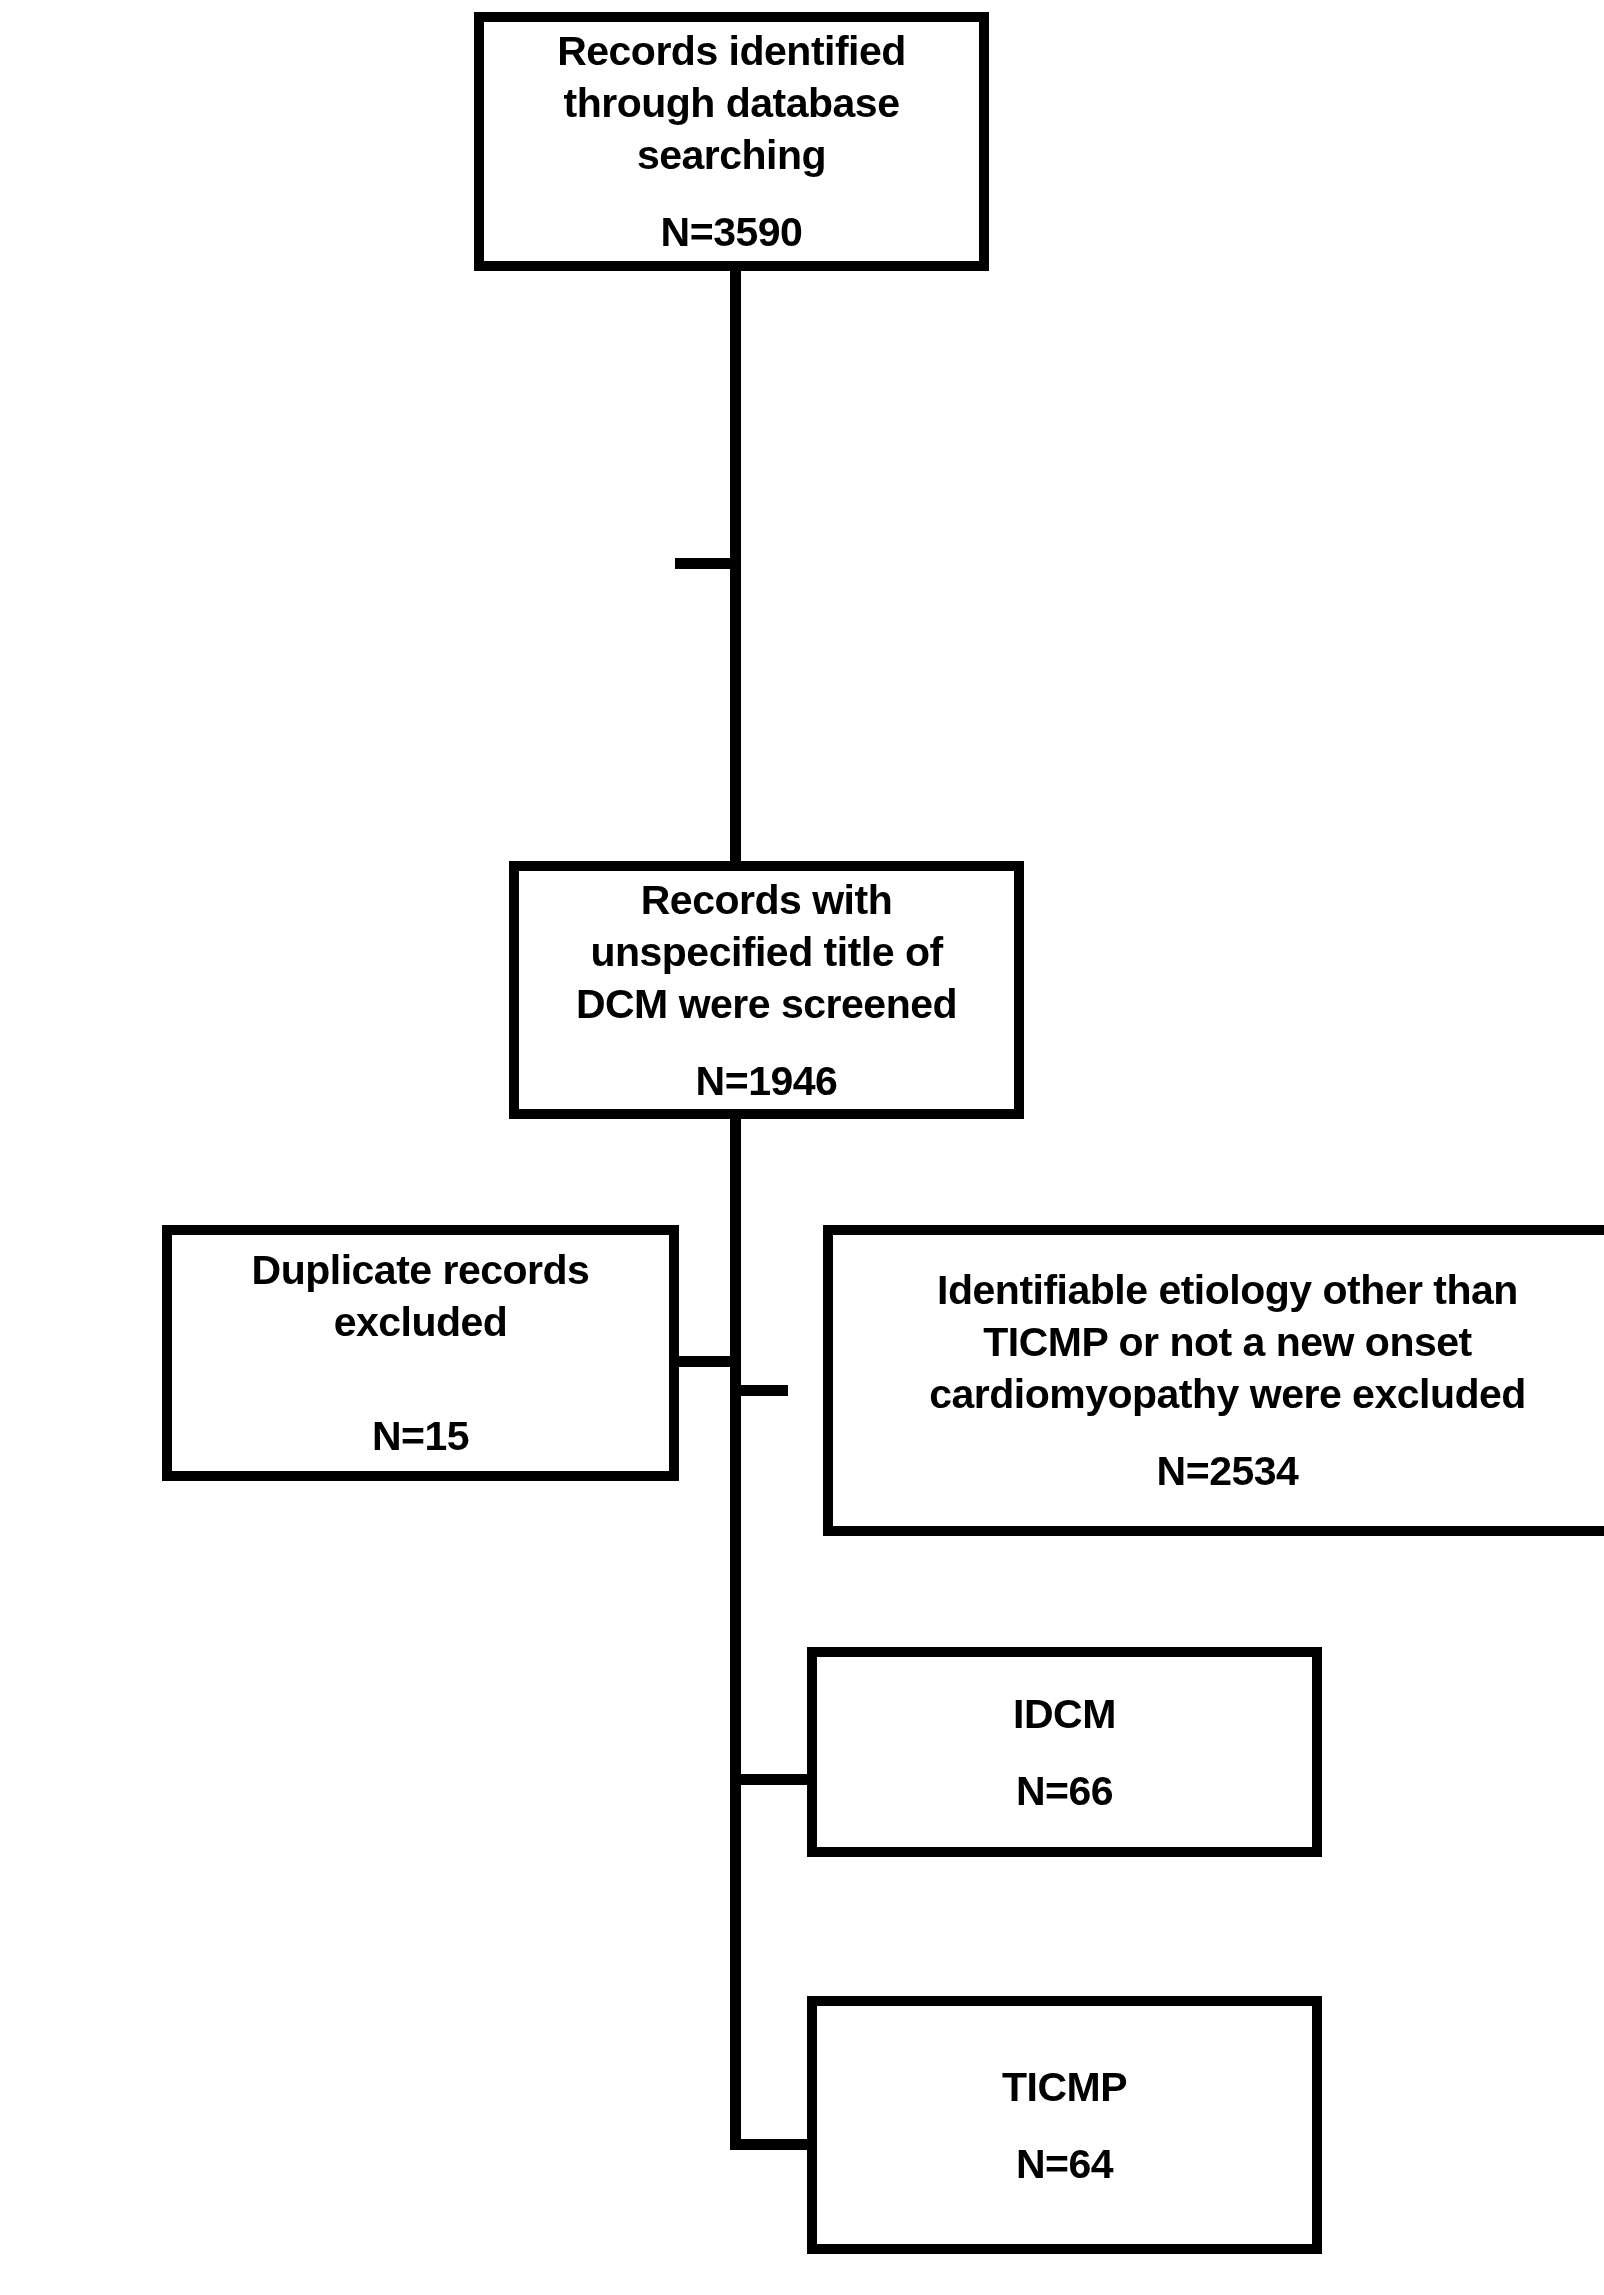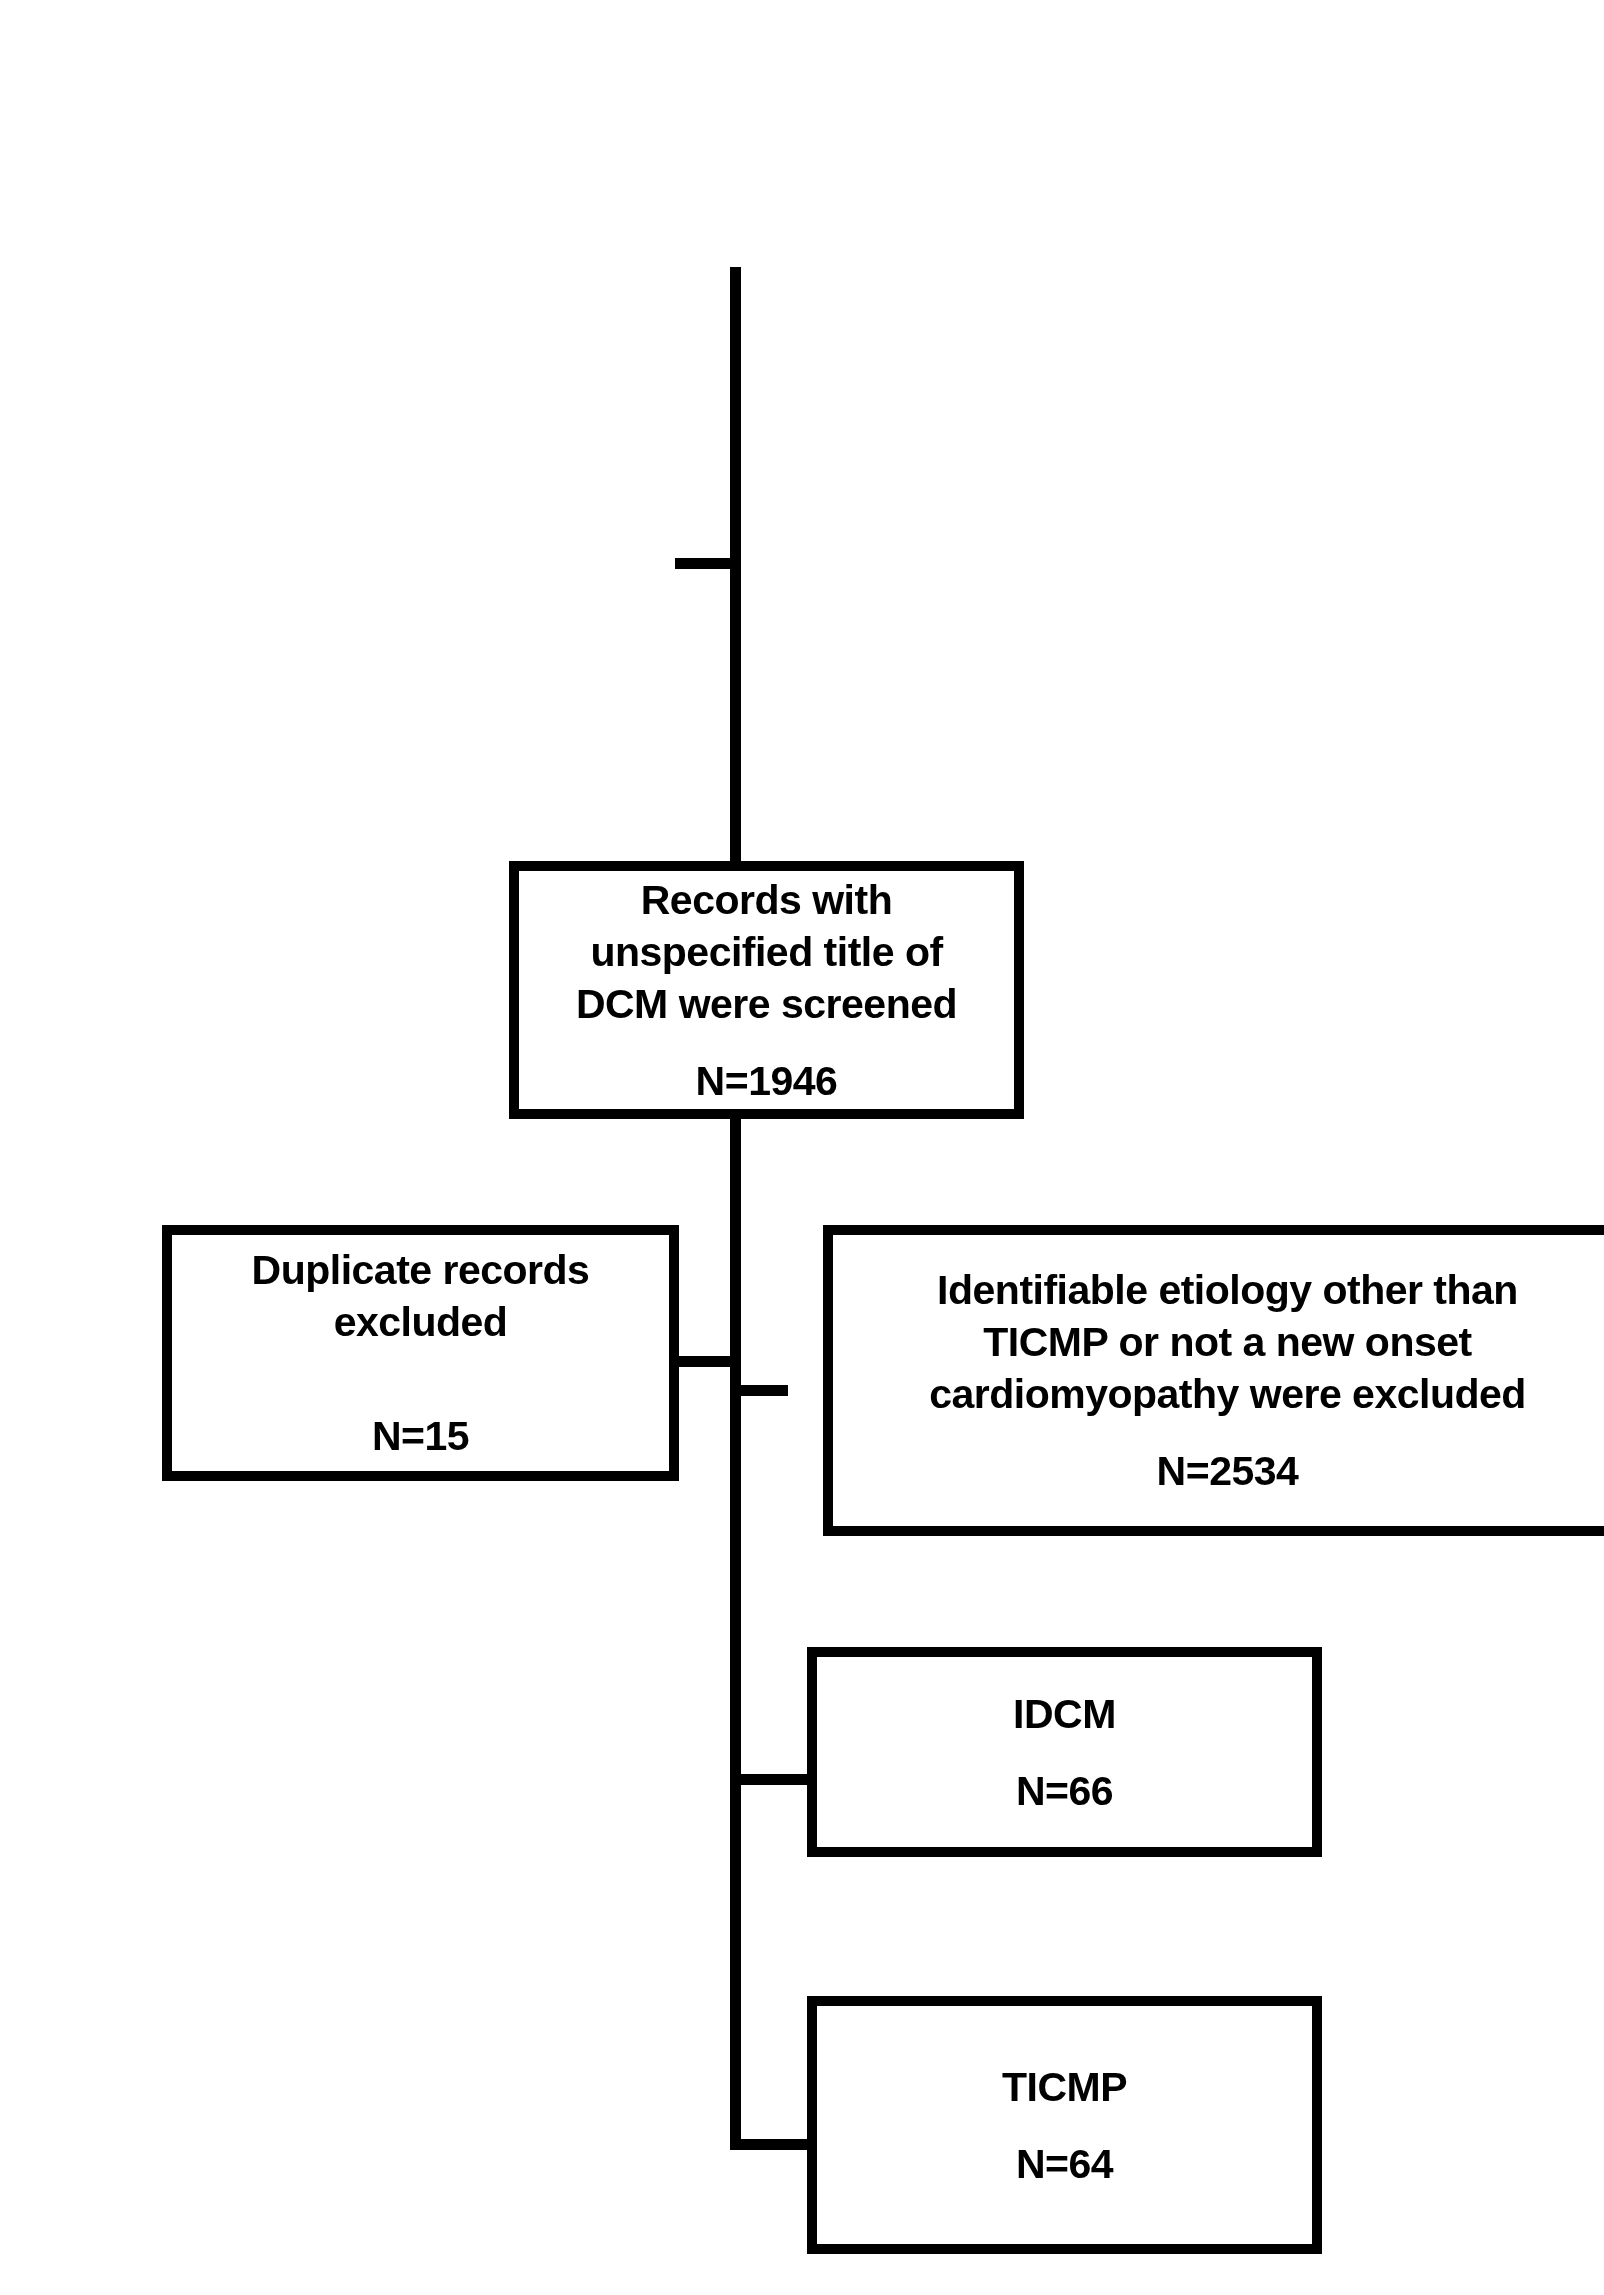--- a/index.html
+++ b/index.html
@@ -68,20 +68,26 @@
 <div class="canvas">
 
   <div class="line l-trunk-upper"></div>
   <div class="line l-trunk-lower"></div>
   <div class="line l-title-excl"></div>
   <div class="line l-duplicates"></div>
   <div class="line l-etiology"></div>
   <div class="line l-idcm"></div>
   <div class="line l-ticmp"></div>
 
+  <div class="box b-records-identified">
+    <div class="title">Records identified
+through database
+searching</div>
+    <div class="count">N=3590</div>
+  </div>
 
 
   <div class="box b-records-screened">
     <div class="title">Records with
 unspecified title of
 DCM were screened</div>
     <div class="count">N=1946</div>
   </div>
 
   <div class="box b-duplicates">

